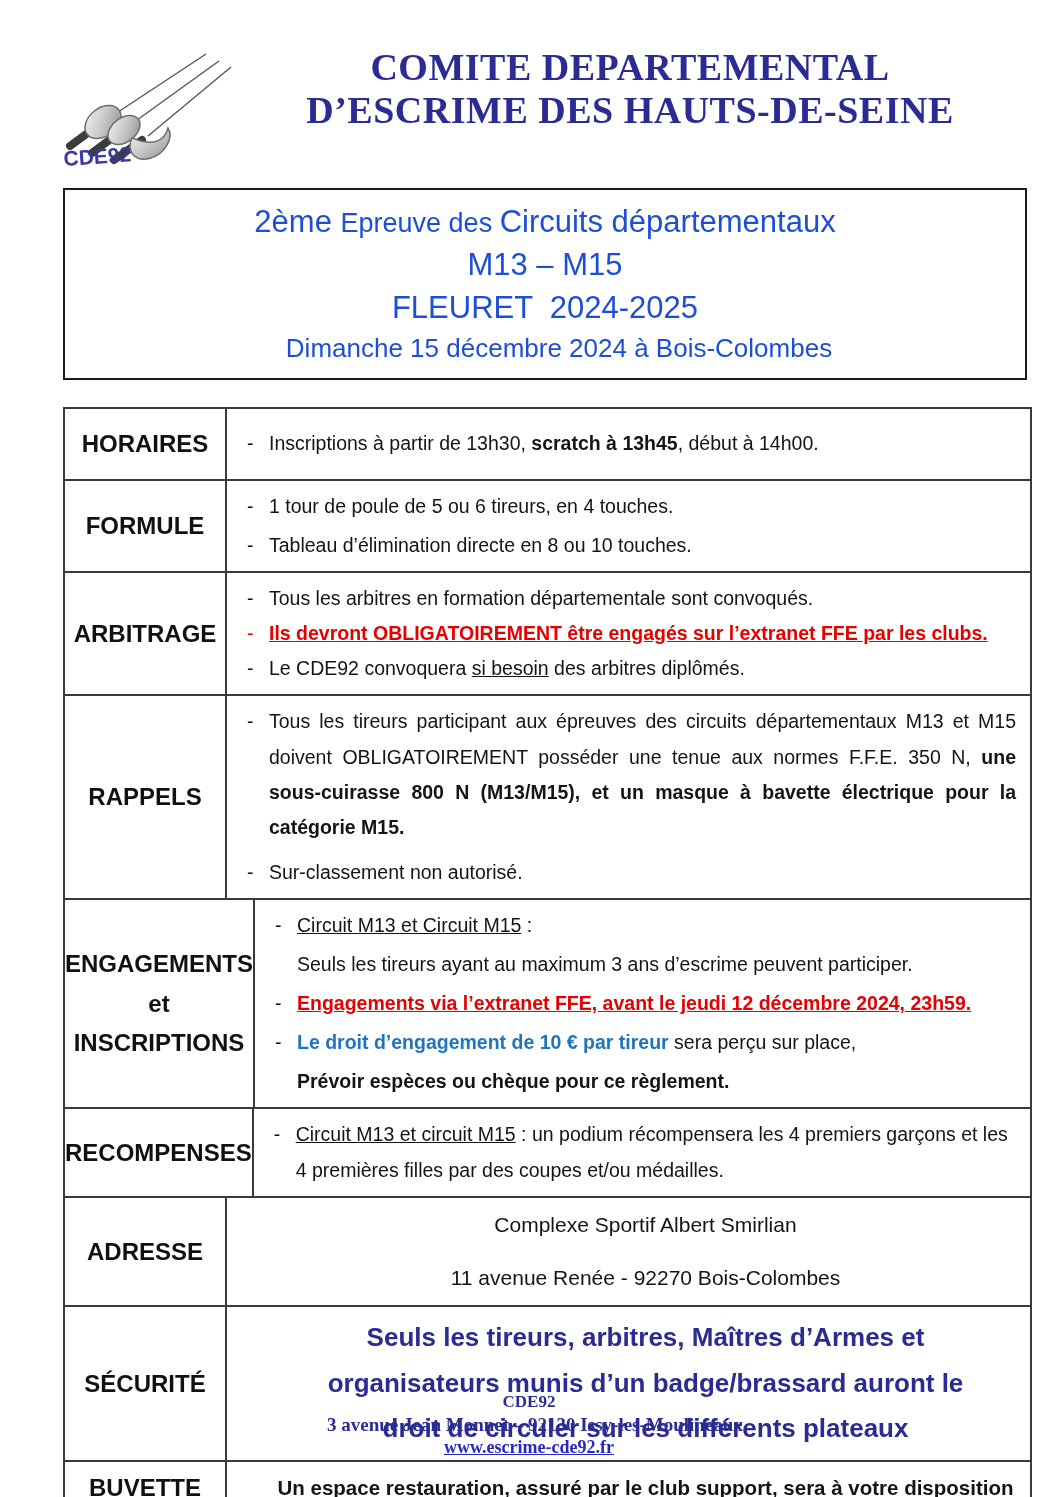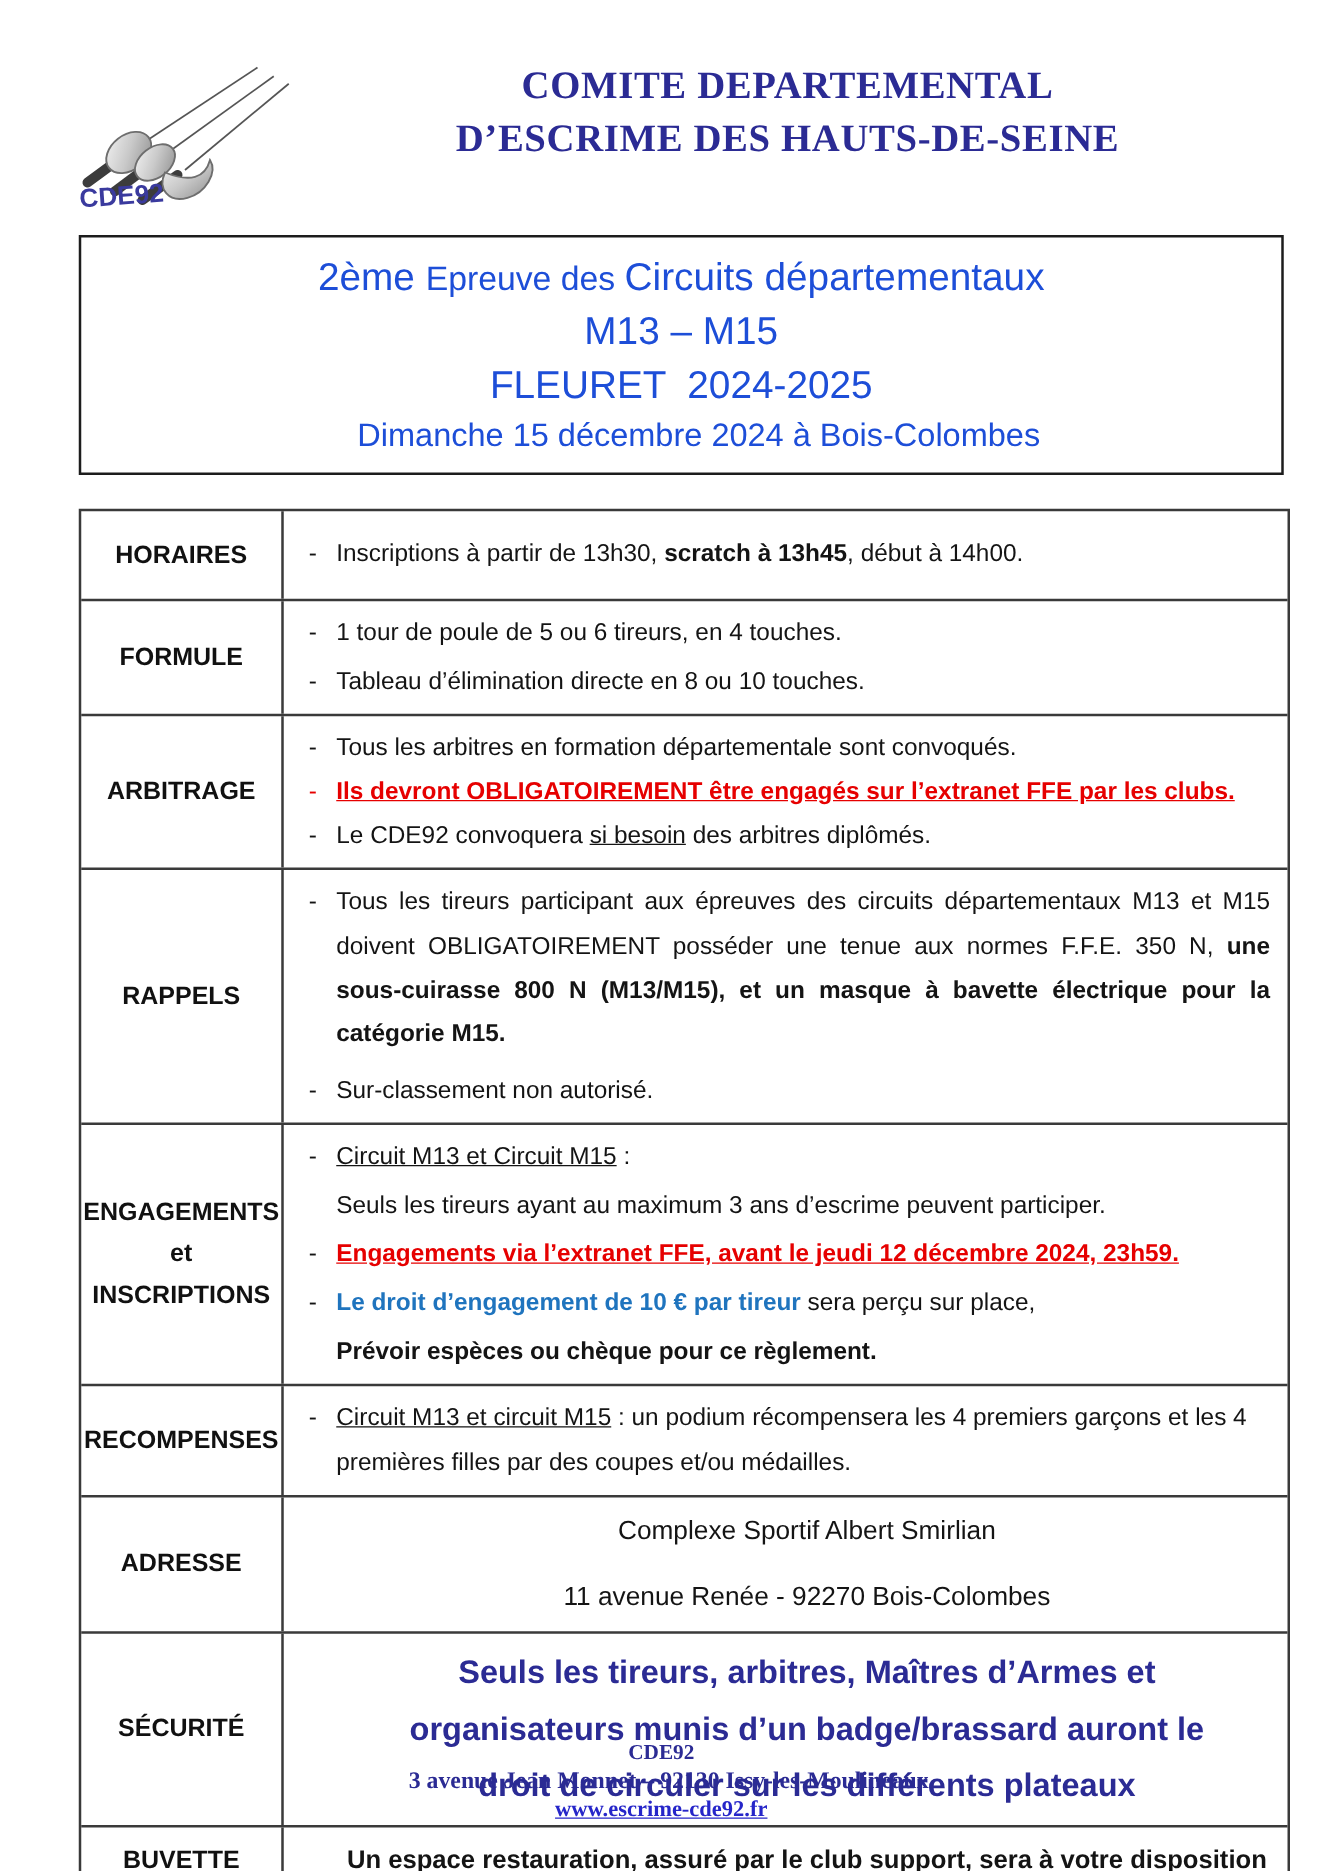--- a/index.html
+++ b/index.html
@@ -10,21 +10,21 @@
   html,body{background:#fff;}
   .page{
     position:relative;width:1058px;height:1497px;background:#fff;
     font-family:"Liberation Sans",sans-serif;color:#141414;overflow:hidden;
   }
   
   .logo{position:absolute;left:56px;top:34px;width:180px;height:140px;}
   .header-title{
     position:absolute;left:235px;top:46px;width:790px;text-align:center;
     font-family:"Liberation Serif",serif;font-weight:bold;
-    font-size:31px;line-height:43px;color:var(--navy);letter-spacing:.5px;
+    font-size:38px;line-height:43px;color:var(--navy);letter-spacing:.5px;
   }
   
   .title-box{
     position:absolute;left:63px;top:188px;width:964px;height:192px;
     border:2px solid #1c1c1c;display:flex;flex-direction:column;
     justify-content:space-evenly;align-items:center;text-align:center;
     color:#1d4ed8;padding:6px 0;
   }
   .tb-line{font-size:31px;line-height:1.1;white-space:pre-wrap;}
   .tb-mid{font-size:27px;}
@@ -32,21 +32,21 @@
   
   .table{
     position:absolute;left:63px;top:407px;width:969px;
     border:2px solid var(--border);
   }
   .trow{display:flex;border-top:2px solid var(--border);}
   .trow:first-child{border-top:none;}
   .tlabel{
     flex:0 0 162px;border-right:2px solid var(--border);
     display:flex;flex-direction:column;align-items:center;justify-content:center;
-    font-weight:bold;font-size:20px;text-align:center;line-height:1.65;color:#111;
+    font-weight:bold;font-size:24px;text-align:center;line-height:1.65;color:#111;
   }
   .tcontent{
     flex:1;display:flex;flex-direction:column;justify-content:center;
     padding:8px 14px 8px 20px;font-size:19.5px;line-height:1.8;color:#141414;
   }
   .h-horaires{min-height:70px;} .h-formule{min-height:84px;}
   .h-arbitrage{min-height:110px;} .h-rappels{min-height:150px;}
   .h-engagements{min-height:186px;} .h-recompenses{min-height:77px;}
   .h-adresse{min-height:87px;} .h-securite{min-height:80px;}
   .h-buvette{min-height:55px;} .h-facebook{min-height:58px;}

